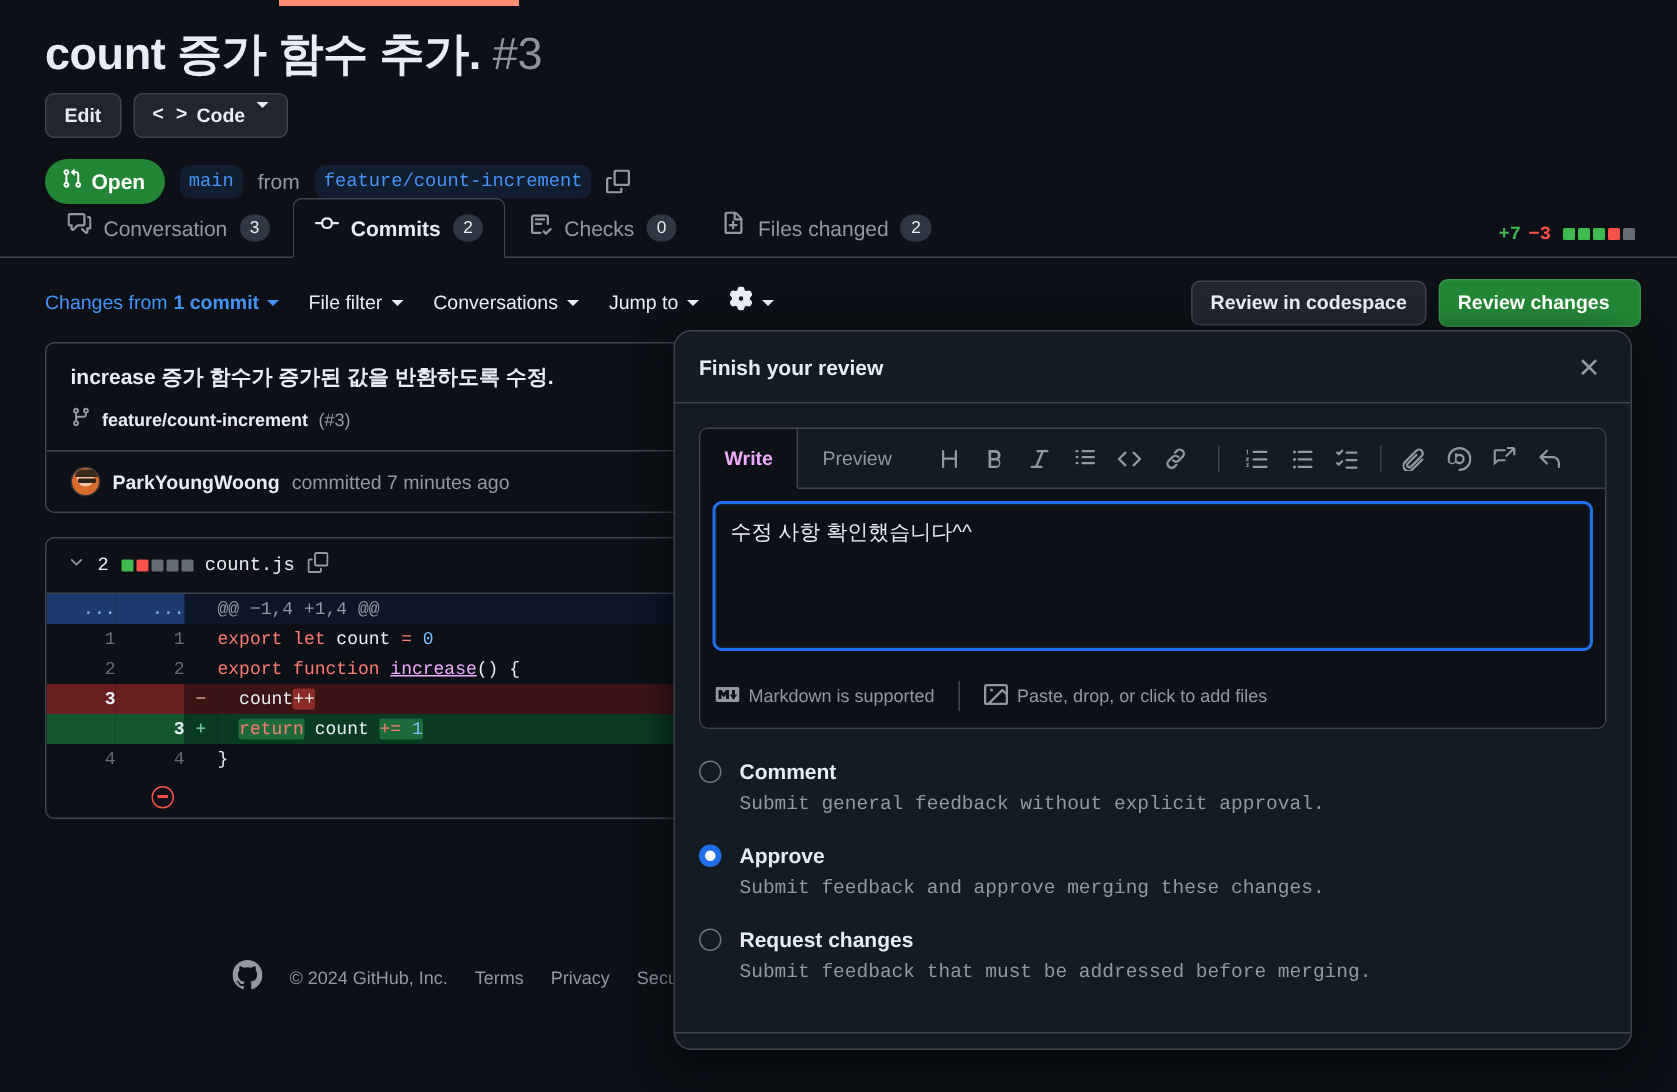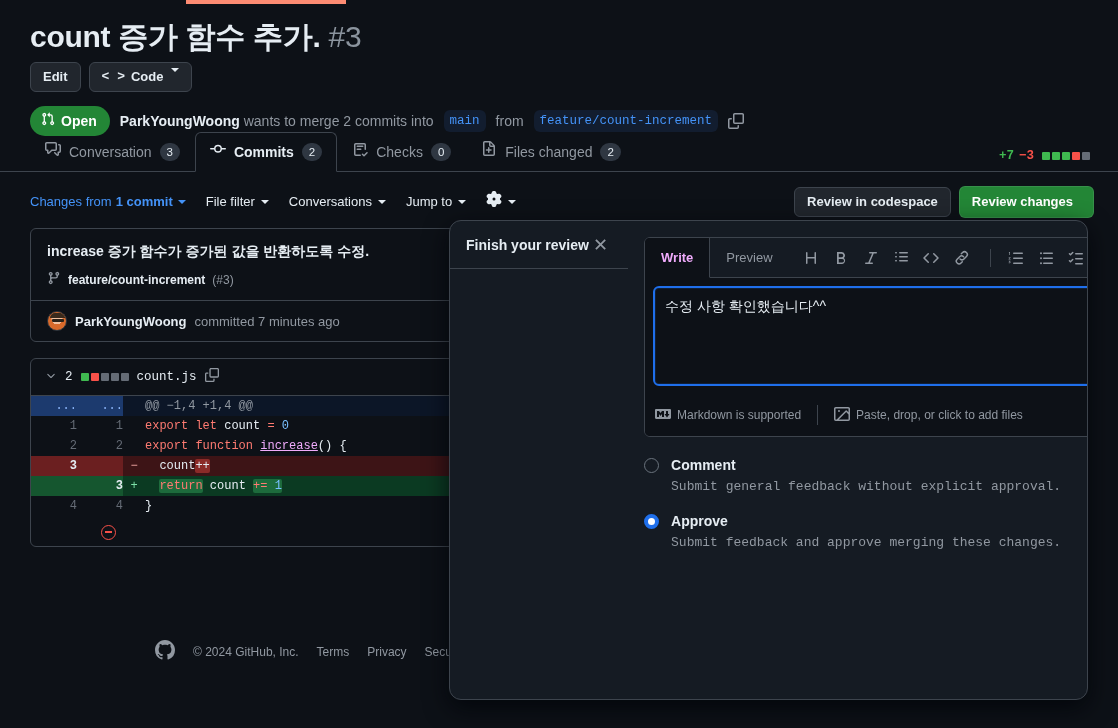--- a/index.html
+++ b/index.html
@@ -211,21 +211,21 @@
     display: flex; align-items: center; gap: 18px; padding-left: 155px;
     font-size: 12px; color: #9198a1;
   }
   .footer a { color: #9198a1; text-decoration: none; cursor: pointer; }
 
   
   .dialog {
     position: absolute; top: 220px; left: 449px; width: 639px; height: 480px;
     background: #151b23; border: 1px solid #3d444d; border-radius: 12px;
     box-shadow: 0 8px 24px rgba(1,4,9,0.8);
-    display: flex; flex-direction: row; overflow: hidden;
+    display: flex; flex-direction: column; overflow: hidden;
   }
   .dlg-head {
     height: 48px; display: flex; align-items: center; padding: 0 16px;
     border-bottom: 1px solid #3d444d; flex: none;
   }
   .dlg-title { font-size: 14px; font-weight: bold; color: #e6edf3; flex: 1; }
   .dlg-close {
     color: #9198a1; font-size: 18px; line-height: 1; cursor: pointer;
     padding: 2px 4px;
   }
@@ -319,24 +319,20 @@
     </div>
 
     <div class="pr-sub">
       <span class="state-badge">
         <span>
           <svg width="14" height="14" viewBox="0 0 16 16" fill="#fff" aria-hidden="true">
             <path d="M1.5 3.25a2.25 2.25 0 1 1 3 2.122v5.256a2.251 2.251 0 1 1-1.5 0V5.372A2.25 2.25 0 0 1 1.5 3.25Zm5.677-.177L9.573.677A.25.25 0 0 1 10 .854V2.5h1A2.5 2.5 0 0 1 13.5 5v5.628a2.251 2.251 0 1 1-1.5 0V5a1 1 0 0 0-1-1h-1v1.646a.25.25 0 0 1-.427.177L7.177 3.427a.25.25 0 0 1 0-.354ZM3.75 2.5a.75.75 0 1 0 0 1.5.75.75 0 0 0 0-1.5Zm0 9.5a.75.75 0 1 0 0 1.5.75.75 0 0 0 0-1.5Zm8.25.75a.75.75 0 1 0 1.5 0 .75.75 0 0 0-1.5 0Z"></path>
           </svg>
         </span>
         <span>Open</span>
-      </span>
-      <span class="sub-text">
-        <b>ParkYoungWoong</b>
-        <span>wants to merge 2 commits into</span>
       </span>
       <span class="branch-chip">main</span>
       <span class="sub-text">from</span>
       <span class="branch-chip">feature/count-increment</span>
       <span class="copy-btn">
         <svg width="16" height="16" viewBox="0 0 16 16" fill="currentColor" aria-hidden="true">
           <path d="M0 6.75C0 5.784.784 5 1.75 5h1.5a.75.75 0 0 1 0 1.5h-1.5a.25.25 0 0 0-.25.25v7.5c0 .138.112.25.25.25h7.5a.25.25 0 0 0 .25-.25v-1.5a.75.75 0 0 1 1.5 0v1.5A1.75 1.75 0 0 1 9.25 16h-7.5A1.75 1.75 0 0 1 0 14.25Z"></path>
           <path d="M5 1.75C5 .784 5.784 0 6.75 0h7.5C15.216 0 16 .784 16 1.75v7.5A1.75 1.75 0 0 1 14.25 11h-7.5A1.75 1.75 0 0 1 5 9.25Zm1.75-.25a.25.25 0 0 0-.25.25v7.5c0 .138.112.25.25.25h7.5a.25.25 0 0 0 .25-.25v-7.5a.25.25 0 0 0-.25-.25Z"></path>
         </svg>
       </span>
@@ -662,20 +658,29 @@
         </div>
         <div class="radio-block">
           <div class="radio-row">
             <span class="radio checked"></span>
             <div class="radio-text">
               <div class="radio-label">Approve</div>
               <div class="radio-desc">Submit feedback and approve merging these changes.</div>
             </div>
           </div>
         </div>
+        <div class="radio-block">
+          <div class="radio-row">
+            <span class="radio"></span>
+            <div class="radio-text">
+              <div class="radio-label">Request changes</div>
+              <div class="radio-desc">Submit feedback that must be addressed before merging.</div>
+            </div>
+          </div>
+        </div>
       </div>
     </div>
 
     <div class="dlg-foot">
       
     </div>
   </div>
 
 </div>
 

